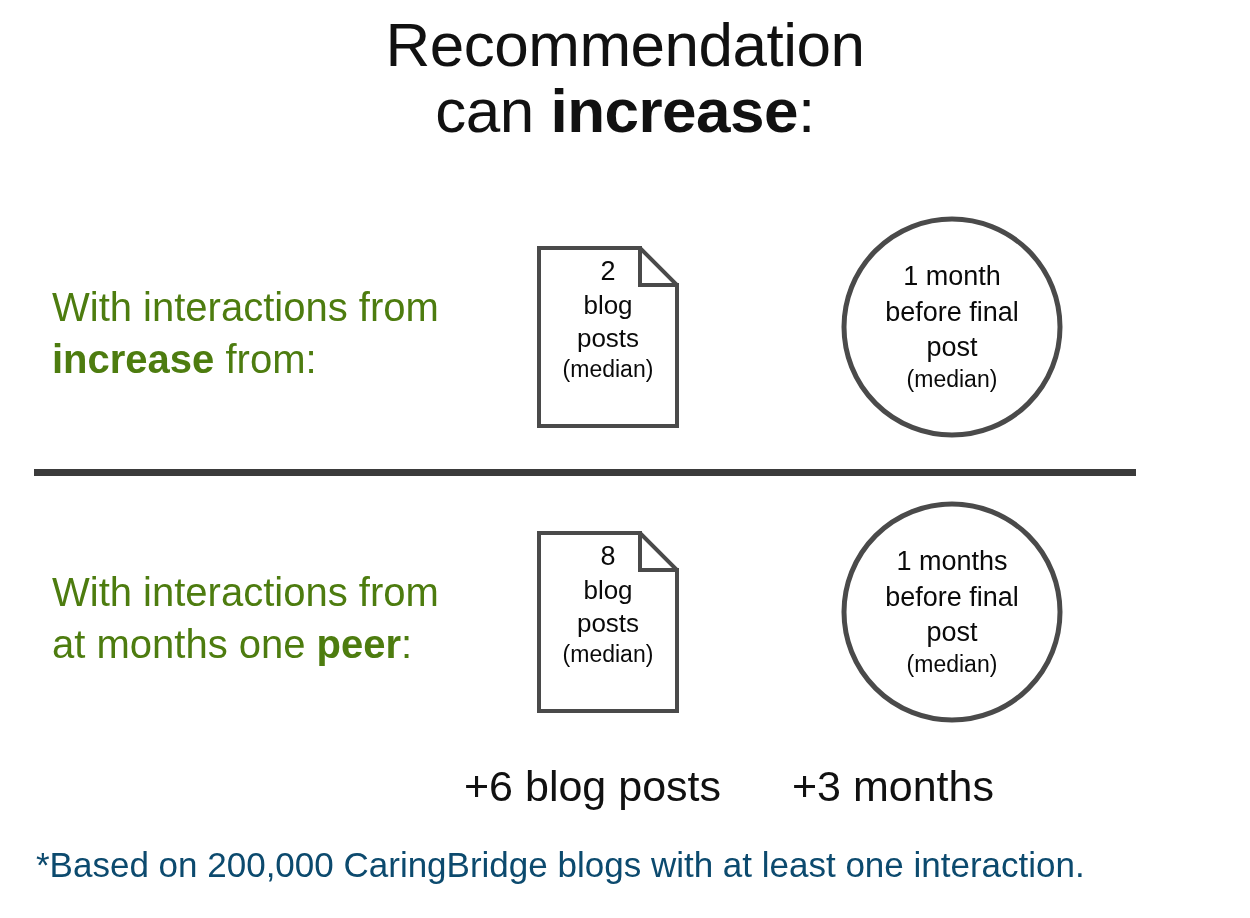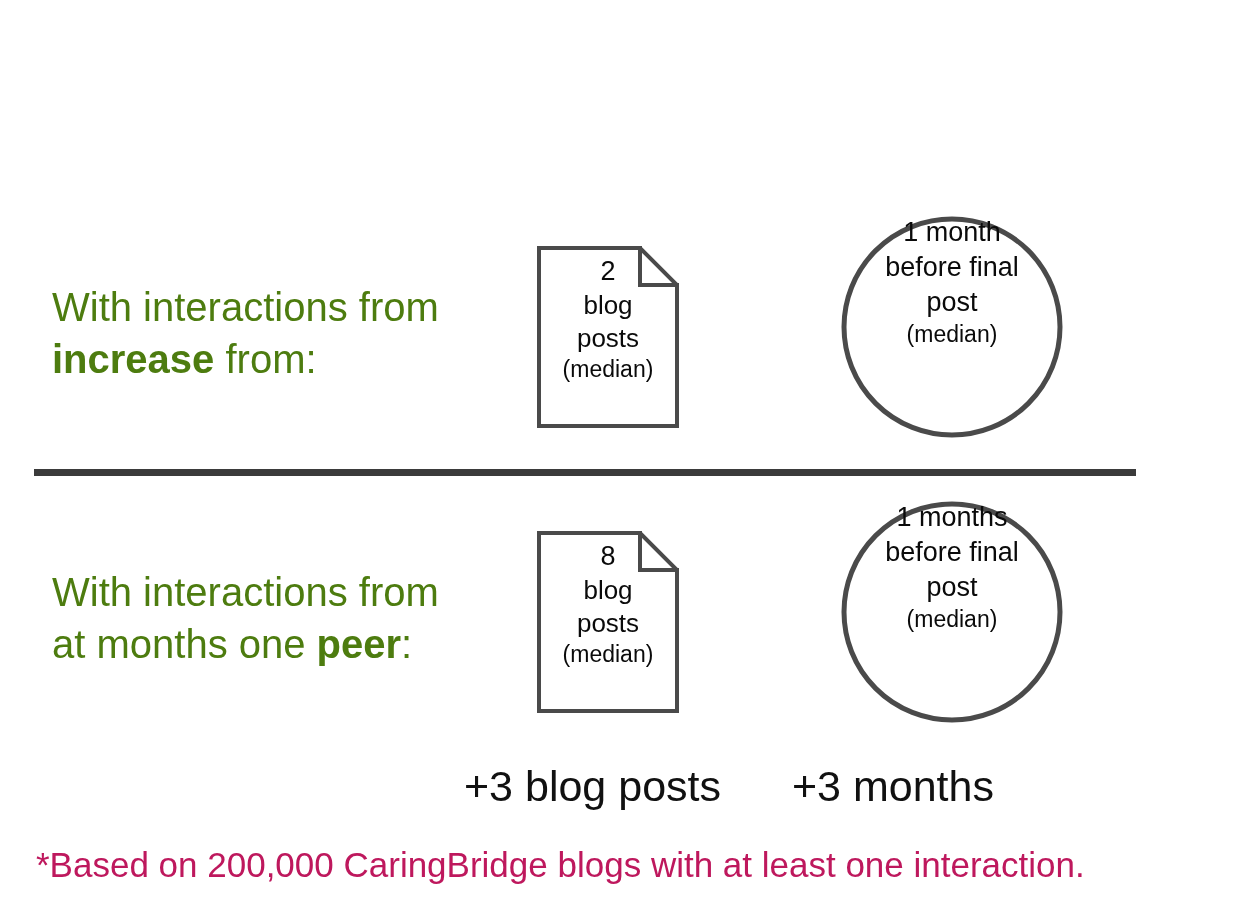--- a/index.html
+++ b/index.html
@@ -98,20 +98,21 @@
   .circle-wrap svg { display: block; }
   .circle-text {
     position: absolute;
     left: 0;
     top: 0;
     width: 224px;
     height: 224px;
     display: flex;
     flex-direction: column;
     align-items: center;
+    justify-content: center;
     text-align: center;
     font-size: 27px;
     line-height: 1.30;
     color: #0a0a0a;
   }
   .circle-text .small { font-size: 23px; }
 
   
   .divider {
     position: absolute;
@@ -141,29 +142,33 @@
   .delta-months { left: 792px; top: 0; }
 
   
   .footnote {
     position: absolute;
     left: 36px;
     top: 845px;
     width: 1200px;
     font-size: 35px;
     font-weight: 400;
-    color: #be185d;
+    color: #0c4a6e;
     white-space: nowrap;
   }
 </style>
 </head>
 <body>
 
 <div class="page">
 
+  <div class="title-block">
+    <div class="title-line">Recommendation</div>
+    <div class="title-line"><span>can </span><span class="strong">increase</span><span>:</span></div>
+  </div>
 
   <div class="row row-visitors">
 
     <div class="row-label">
       <span>With interactions from</span><br>
       <span class="strong">increase</span><span> from:</span>
     </div>
 
     <div class="doc-wrap">
       <svg width="144" height="184" viewBox="0 0 144 184">
@@ -220,19 +225,19 @@
       <div class="circle-text">
         <div>1 months</div>
         <div>before final</div>
         <div>post</div>
         <div class="small">(median)</div>
       </div>
     </div>
   </div>
 
   <div class="deltas">
-    <div class="delta delta-posts">+3 blog posts</div>
+    <div class="delta delta-posts">+6 blog posts</div>
     <div class="delta delta-months">+3 months</div>
   </div>
 
   <div class="footnote">*Based on 200,000 CaringBridge blogs with at least one interaction.</div>
 
 </div>
 
 </body></html>

